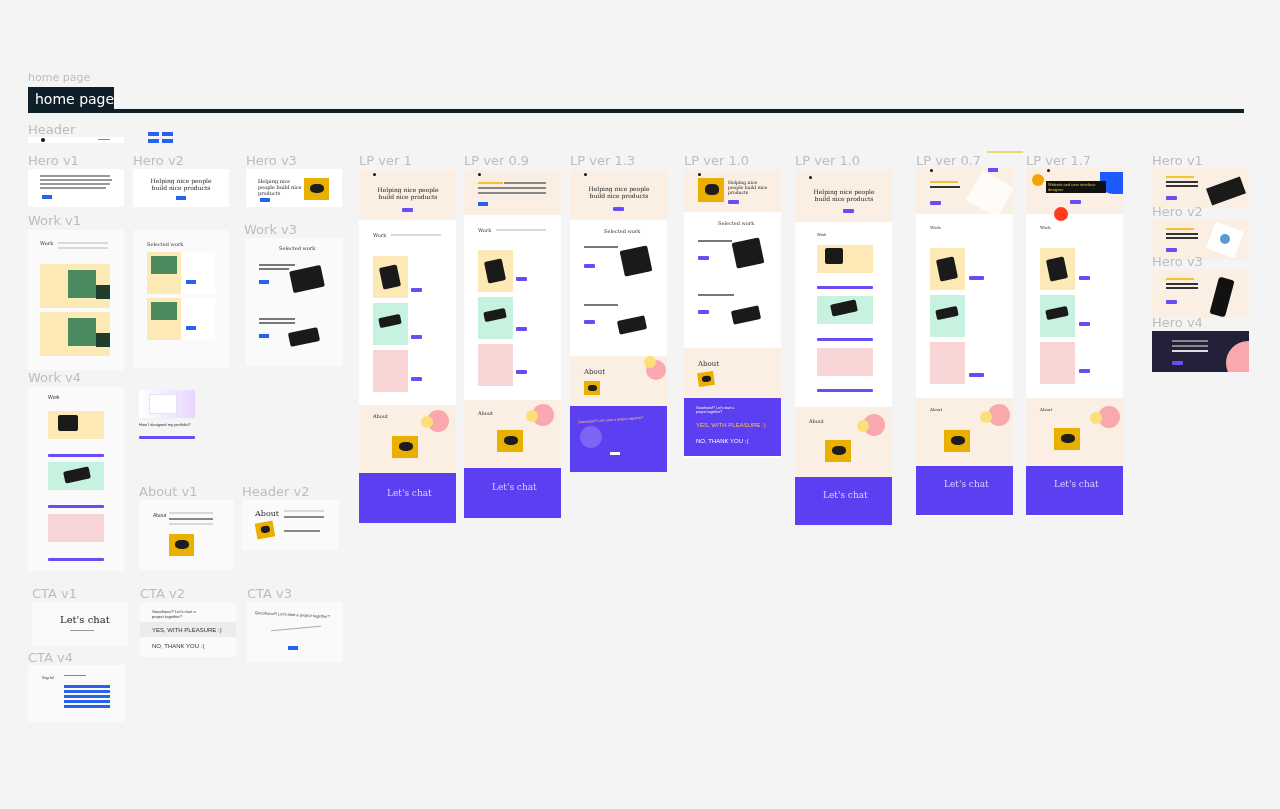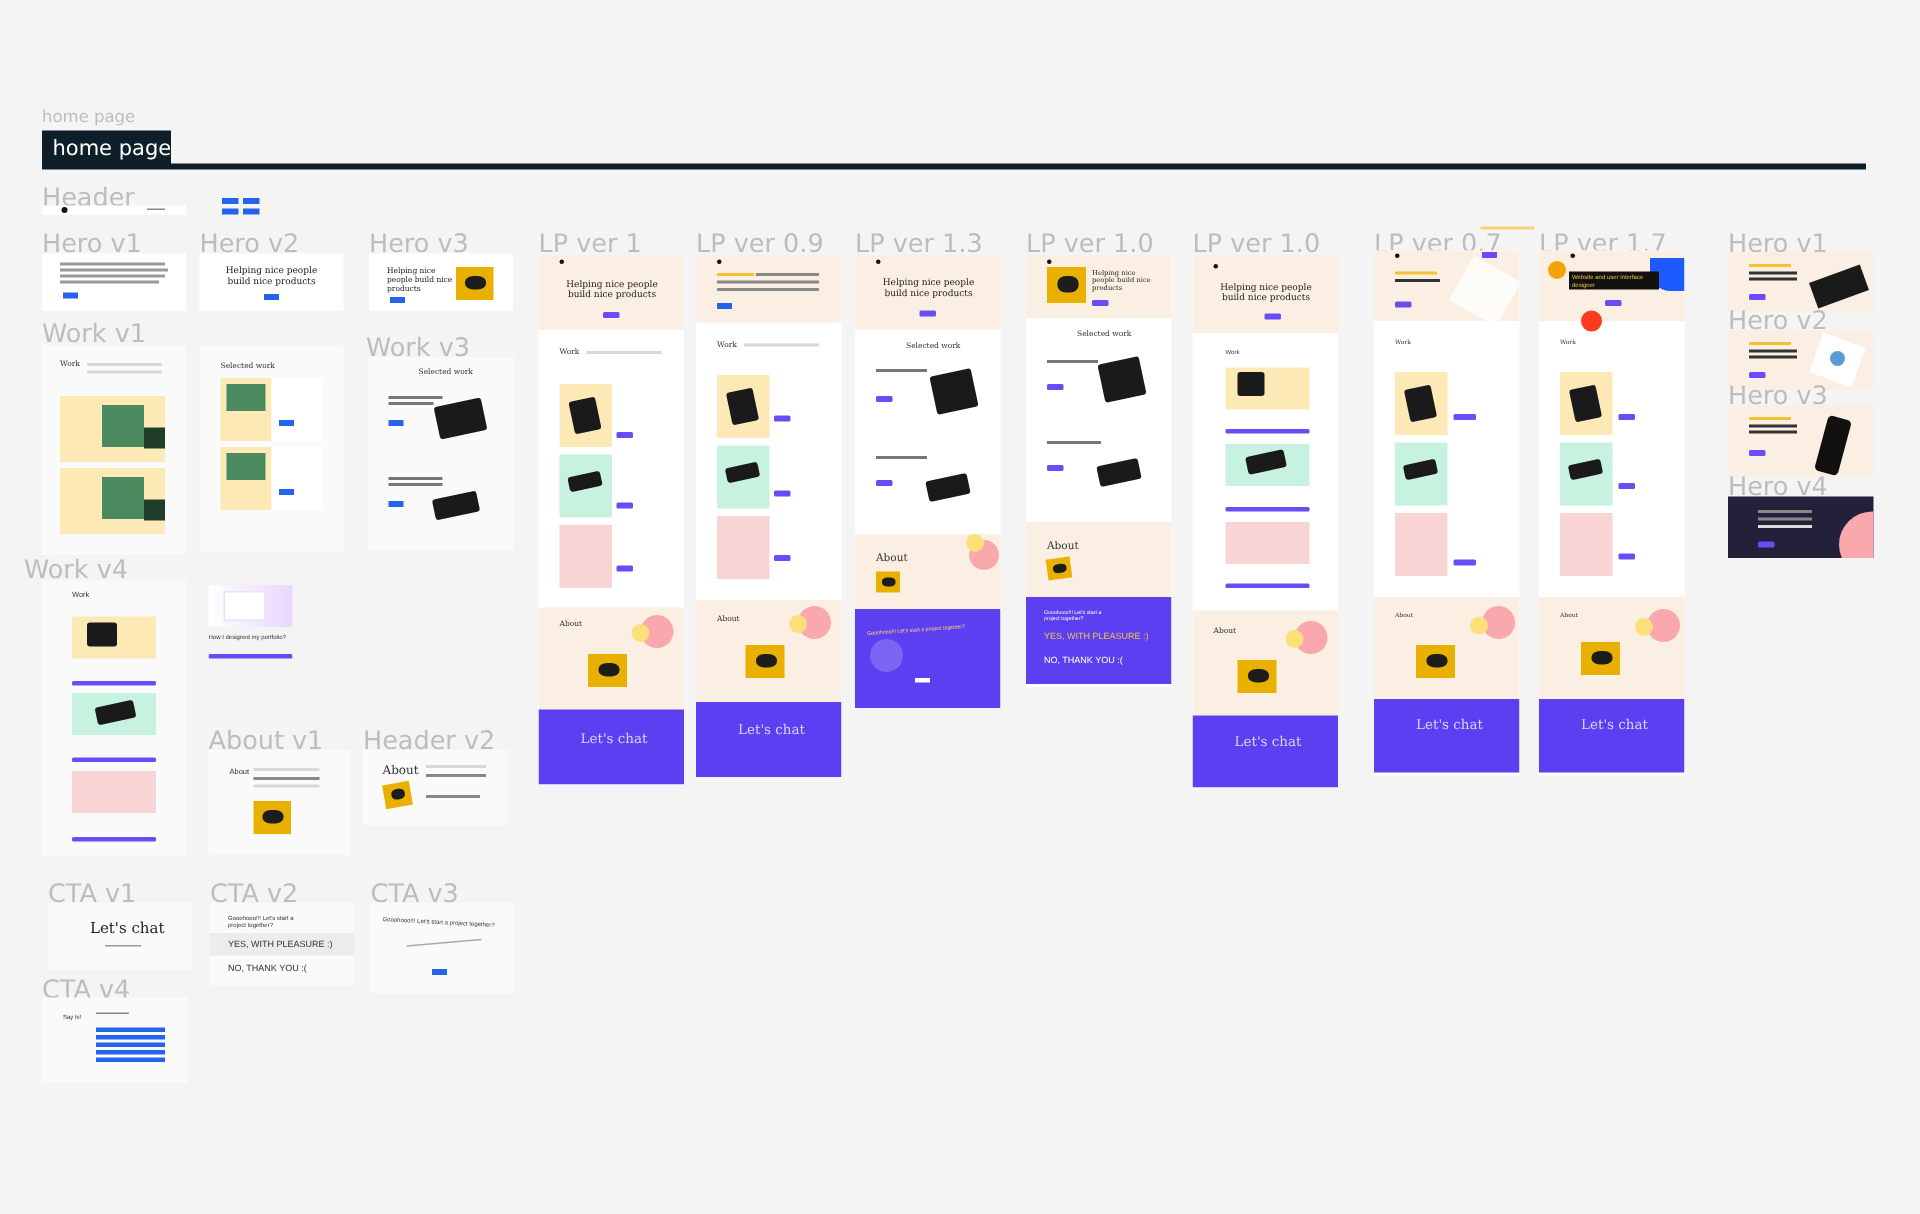--- a/index.html
+++ b/index.html
@@ -1,19 +1,19 @@
 <!DOCTYPE html>
 <html><head>
 <meta charset="utf-8">
 <style>
   * { box-sizing: border-box; margin: 0; padding: 0; }
   html, body { width: 1280px; height: 809px; overflow: hidden; }
   body { background: #f4f4f4; font-family: "Liberation Sans", sans-serif; position: relative; }
   .abs { position: absolute; }
-  .label { position: absolute; color: #bdbdbd; font-size: 17px; font-family: "DejaVu Sans", sans-serif; white-space: nowrap; }
+  .label { position: absolute; color: #bdbdbd; font-size: 13px; font-family: "DejaVu Sans", sans-serif; white-space: nowrap; }
   .frame { position: absolute; background: #fafafa; overflow: hidden; }
   .white { background: #ffffff; }
   .peach { background: #fbeee2; }
   .purple { background: #5b3ff0; }
   .serif { font-family: "DejaVu Serif", serif; }
   .btn-blue { position: absolute; background: #2563eb; height: 4px; width: 10px; }
   .btn-purple { position: absolute; background: #6a4cf5; height: 4px; width: 11px; border-radius: 1px; }
   .card-img { position: absolute; }
   .yellow { background: #fde9b5; }
   .mint { background: #c7f2e0; }
@@ -98,21 +98,21 @@
   <div class="gray-txt" style="left:14px;top:26px;width:36px;background:#777;"></div>
   <div class="gray-txt" style="left:14px;top:30px;width:30px;background:#777;"></div>
   <div class="btn-blue" style="left:14px;top:42px;"></div>
   <div class="device" style="left:46px;top:30px;width:32px;height:22px;"></div>
   <div class="gray-txt" style="left:14px;top:80px;width:36px;background:#777;"></div>
   <div class="gray-txt" style="left:14px;top:84px;width:36px;background:#777;"></div>
   <div class="btn-blue" style="left:14px;top:96px;"></div>
   <div class="device" style="left:44px;top:92px;width:30px;height:14px;"></div>
 </div>
 
-<div class="label" style="left:16px;top:370px;">Work v4</div>
+<div class="label" style="left:28px;top:370px;">Work v4</div>
 <div class="frame" style="left:28px;top:387px;width:96px;height:184px;">
   <div class="tinytxt" style="left:20px;top:7px;font-size:5px;">Work</div>
   <div class="card-img yellow" style="left:20px;top:24px;width:56px;height:28px;"></div>
   <div class="device" style="left:30px;top:28px;width:20px;height:16px;transform:rotate(0);"></div>
   <div class="btn-purple" style="left:20px;top:67px;width:56px;height:3px;"></div>
   <div class="card-img mint" style="left:20px;top:75px;width:56px;height:28px;"></div>
   <div class="device" style="left:36px;top:82px;width:26px;height:12px;"></div>
   <div class="btn-purple" style="left:20px;top:118px;width:56px;height:3px;"></div>
   <div class="card-img pink" style="left:20px;top:127px;width:56px;height:28px;"></div>
   <div class="btn-purple" style="left:20px;top:171px;width:56px;height:3px;"></div>

